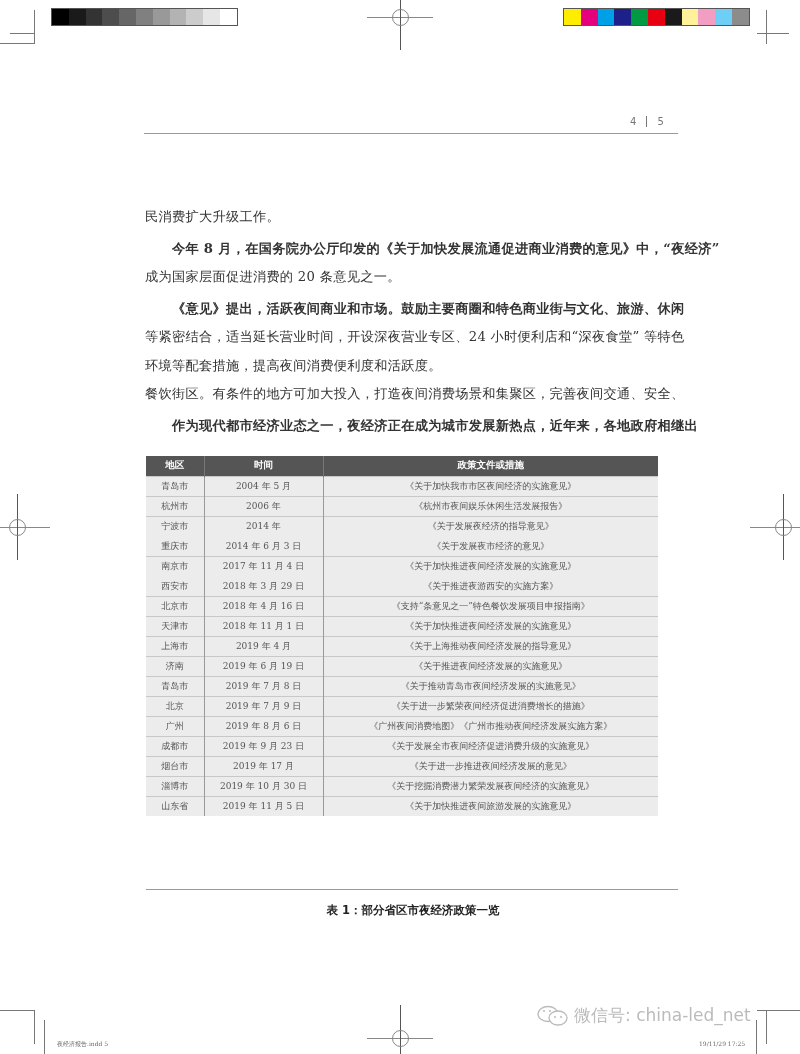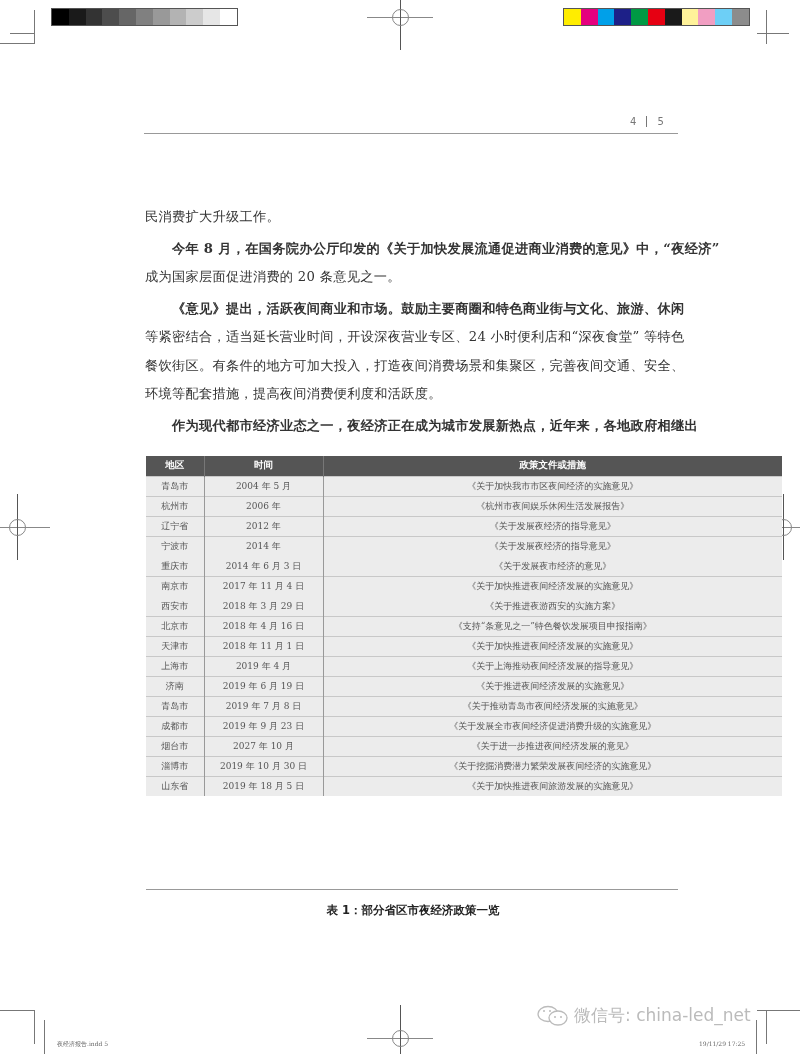--- a/index.html
+++ b/index.html
@@ -19,21 +19,21 @@
   .reg .c { position: absolute; left: 7px; top: 7px; width: 17px; height: 17px; border: 1px solid #888; border-radius: 50%; }
 
   .header-rule { position: absolute; left: 144px; top: 133px; width: 534px; height: 1px; background: #999; }
   .page-nums { position: absolute; top: 116px; left: 630px; width: 60px; font-family: "DejaVu Sans", sans-serif; font-size: 10px; color: #777; display: flex; align-items: center; gap: 10px; }
   .page-nums .sep { width: 1px; height: 11px; background: #777; }
 
   .body-text { position: absolute; left: 145px; width: 540px; font-size: 13.2px; line-height: 28.5px; color: #333; letter-spacing: 0.3px; }
   .body-text p { white-space: nowrap; }
   .indent { padding-left: 27px; font-weight: bold; }
 
-  table.policy { position: absolute; left: 146px; top: 456px; width: 636px; border-collapse: collapse; font-size: 9px; color: #555; background: #ececec; }
+  table.policy { position: absolute; left: 146px; top: 456px; width: 512px; border-collapse: collapse; font-size: 9px; color: #555; background: #ececec; }
   table.policy th { background: #555555; color: #fff; font-family: "DejaVu Sans", sans-serif; font-weight: bold; font-size: 9.5px; height: 20px; border-right: 1px solid #777; }
   table.policy td { height: 20px; text-align: center; border-top: 1px solid #c8c8c8; border-right: 1px solid #999; white-space: nowrap; }
   table.policy td:last-child, table.policy th:last-child { border-right: none; }
   table.policy tr.tight td { border-top-color: #ececec; }
   .col-region { width: 58px; }
   .col-time { width: 119px; }
   .table-wrap-border { position: absolute; left: 146px; top: 456px; width: 532px; height: 434px; border-bottom: 1px solid #999; pointer-events: none; }
 
   .caption { position: absolute; top: 903px; left: 0; width: 826px; text-align: center; font-family: "DejaVu Sans", sans-serif; font-size: 11.5px; color: #222; font-weight: bold; }
 
@@ -111,22 +111,22 @@
   <span>5</span>
 </div>
 <div class="header-rule"></div>
 
 <div class="body-text" style="top:203px;">
   <p>民消费扩大升级工作。</p>
   <p class="indent" style="margin-top:3px;">今年 8 月，在国务院办公厅印发的《关于加快发展流通促进商业消费的意见》中，“夜经济”</p>
   <p>成为国家层面促进消费的 20 条意见之一。</p>
   <p class="indent" style="margin-top:3px;">《意见》提出，活跃夜间商业和市场。鼓励主要商圈和特色商业街与文化、旅游、休闲</p>
   <p>等紧密结合，适当延长营业时间，开设深夜营业专区、24 小时便利店和“深夜食堂” 等特色</p>
+  <p>环境等配套措施，提高夜间消费便利度和活跃度。</p>
   <p>餐饮街区。有条件的地方可加大投入，打造夜间消费场景和集聚区，完善夜间交通、安全、</p>
-  <p>环境等配套措施，提高夜间消费便利度和活跃度。</p>
   <p class="indent" style="margin-top:3px;">作为现代都市经济业态之一，夜经济正在成为城市发展新热点，近年来，各地政府相继出</p>
 </div>
 
 <table class="policy">
   <thead>
     <tr>
       <th class="col-region">地区</th>
       <th class="col-time">时间</th>
       <th>政策文件或措施</th>
     </tr>
@@ -136,25 +136,20 @@
         <td>青岛市</td>
         <td>2004 年 5 月</td>
         <td>《关于加快我市市区夜间经济的实施意见》</td>
       </tr>
       <tr>
         <td>杭州市</td>
         <td>2006 年</td>
         <td>《杭州市夜间娱乐休闲生活发展报告》</td>
       </tr>
       <tr>
-        <td>辽宁省</td>
-        <td>2012 年</td>
-        <td>《关于发展夜经济的指导意见》</td>
-      </tr>
-      <tr>
         <td>宁波市</td>
         <td>2014 年</td>
         <td>《关于发展夜经济的指导意见》</td>
       </tr>
       <tr class="tight">
         <td>重庆市</td>
         <td>2014 年 6 月 3 日</td>
         <td>《关于发展夜市经济的意见》</td>
       </tr>
       <tr>
@@ -186,37 +181,47 @@
         <td>济南</td>
         <td>2019 年 6 月 19 日</td>
         <td>《关于推进夜间经济发展的实施意见》</td>
       </tr>
       <tr>
         <td>青岛市</td>
         <td>2019 年 7 月 8 日</td>
         <td>《关于推动青岛市夜间经济发展的实施意见》</td>
       </tr>
       <tr>
+        <td>北京</td>
+        <td>2019 年 7 月 9 日</td>
+        <td>《关于进一步繁荣夜间经济促进消费增长的措施》</td>
+      </tr>
+      <tr>
+        <td>广州</td>
+        <td>2019 年 8 月 6 日</td>
+        <td>《广州夜间消费地图》《广州市推动夜间经济发展实施方案》</td>
+      </tr>
+      <tr>
         <td>成都市</td>
         <td>2019 年 9 月 23 日</td>
         <td>《关于发展全市夜间经济促进消费升级的实施意见》</td>
       </tr>
       <tr>
         <td>烟台市</td>
-        <td>2027 年 10 月</td>
+        <td>2019 年 17 月</td>
         <td>《关于进一步推进夜间经济发展的意见》</td>
       </tr>
       <tr>
         <td>淄博市</td>
         <td>2019 年 10 月 30 日</td>
         <td>《关于挖掘消费潜力繁荣发展夜间经济的实施意见》</td>
       </tr>
       <tr>
         <td>山东省</td>
-        <td>2019 年 18 月 5 日</td>
+        <td>2019 年 11 月 5 日</td>
         <td>《关于加快推进夜间旅游发展的实施意见》</td>
       </tr>
     </tbody>
 </table>
 <div class="table-wrap-border"></div>
 
 <div class="caption">表 1：部分省区市夜经济政策一览</div>
 
 <div class="watermark">
   <span class="wm-icon">

